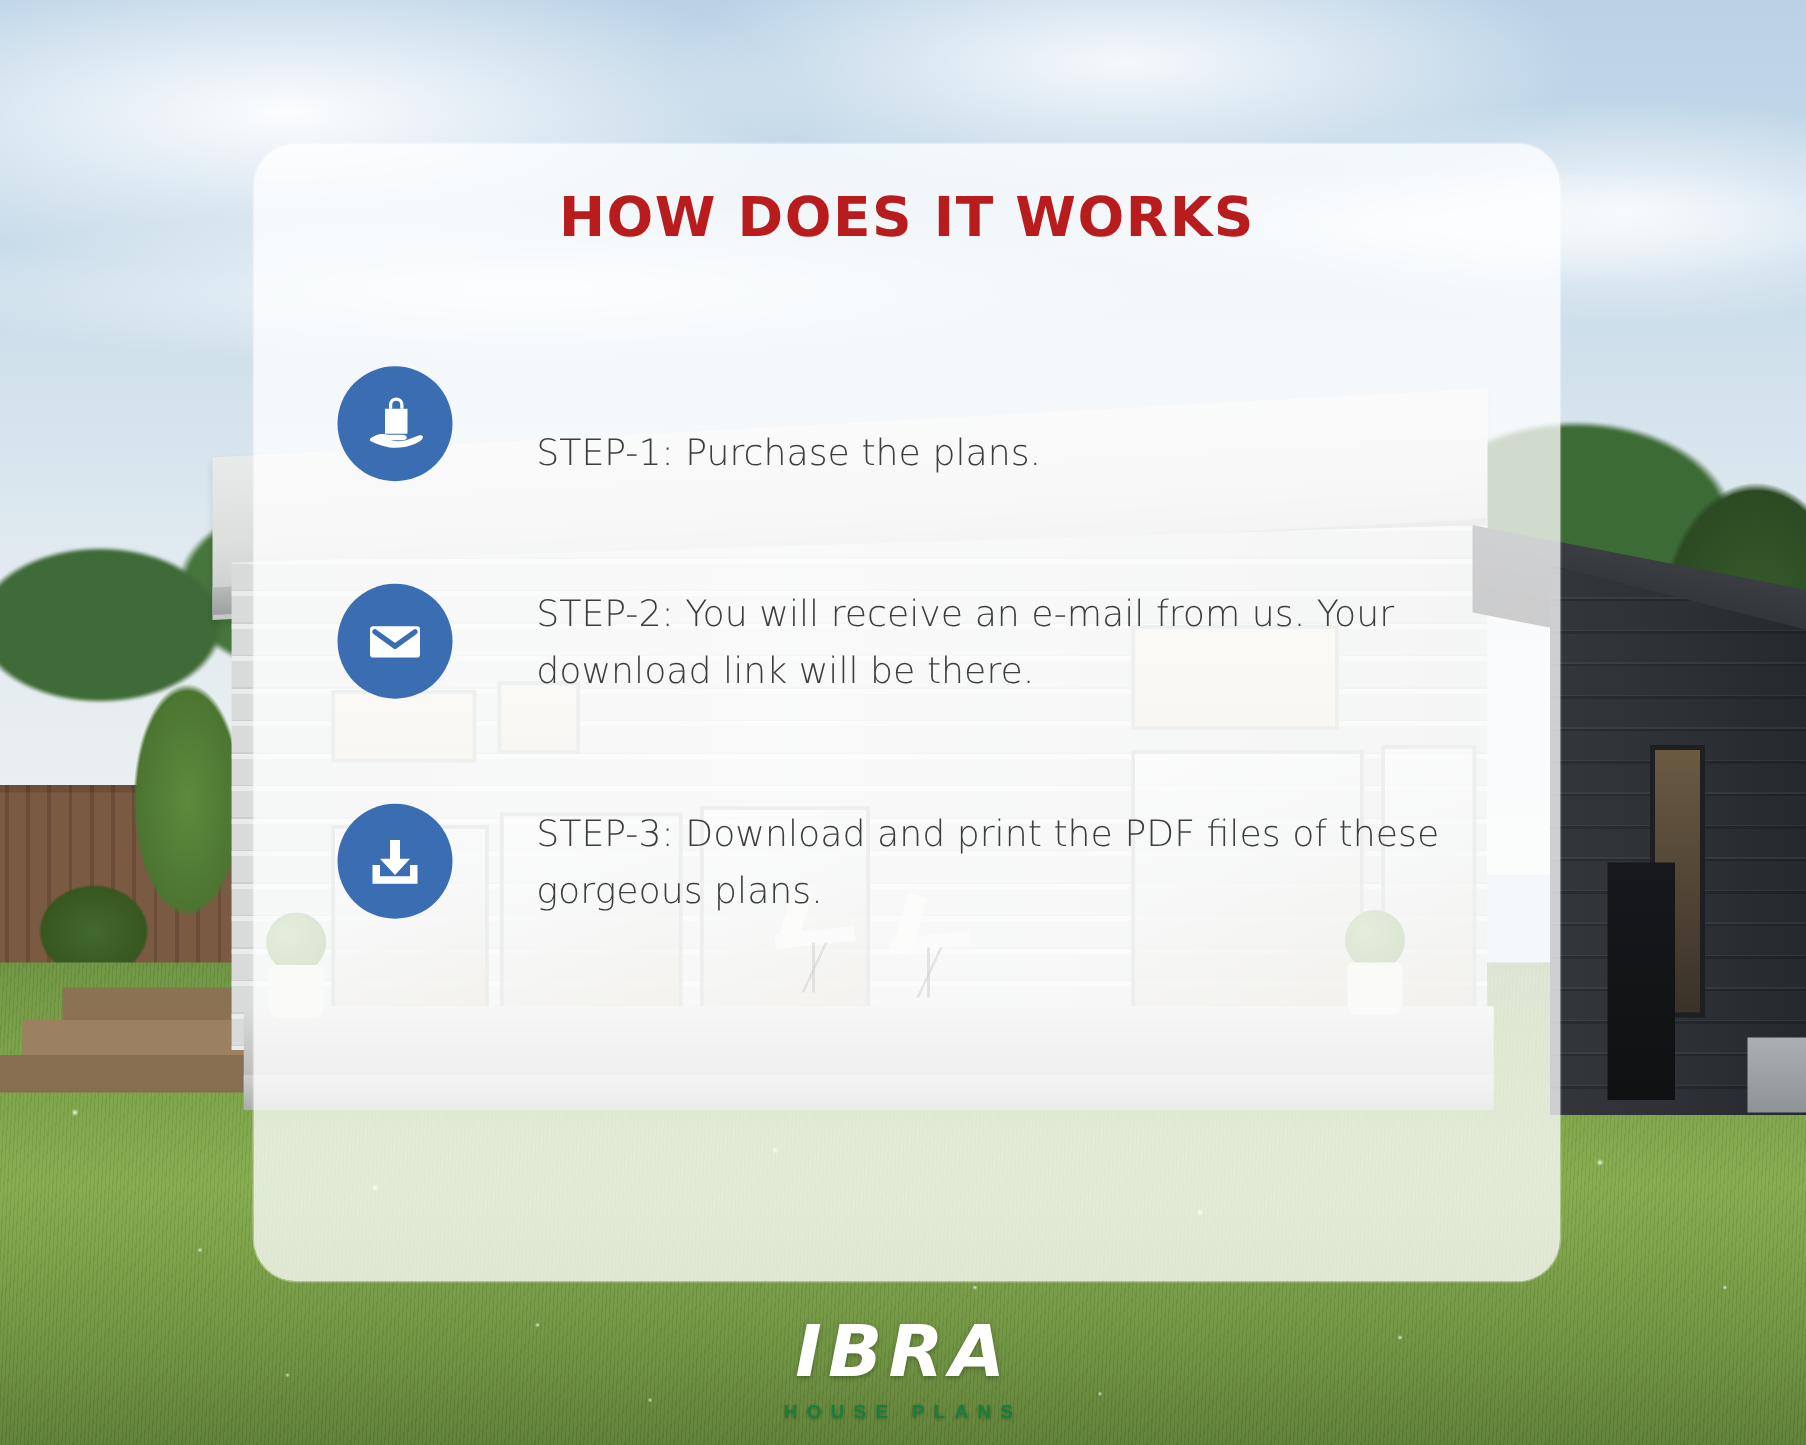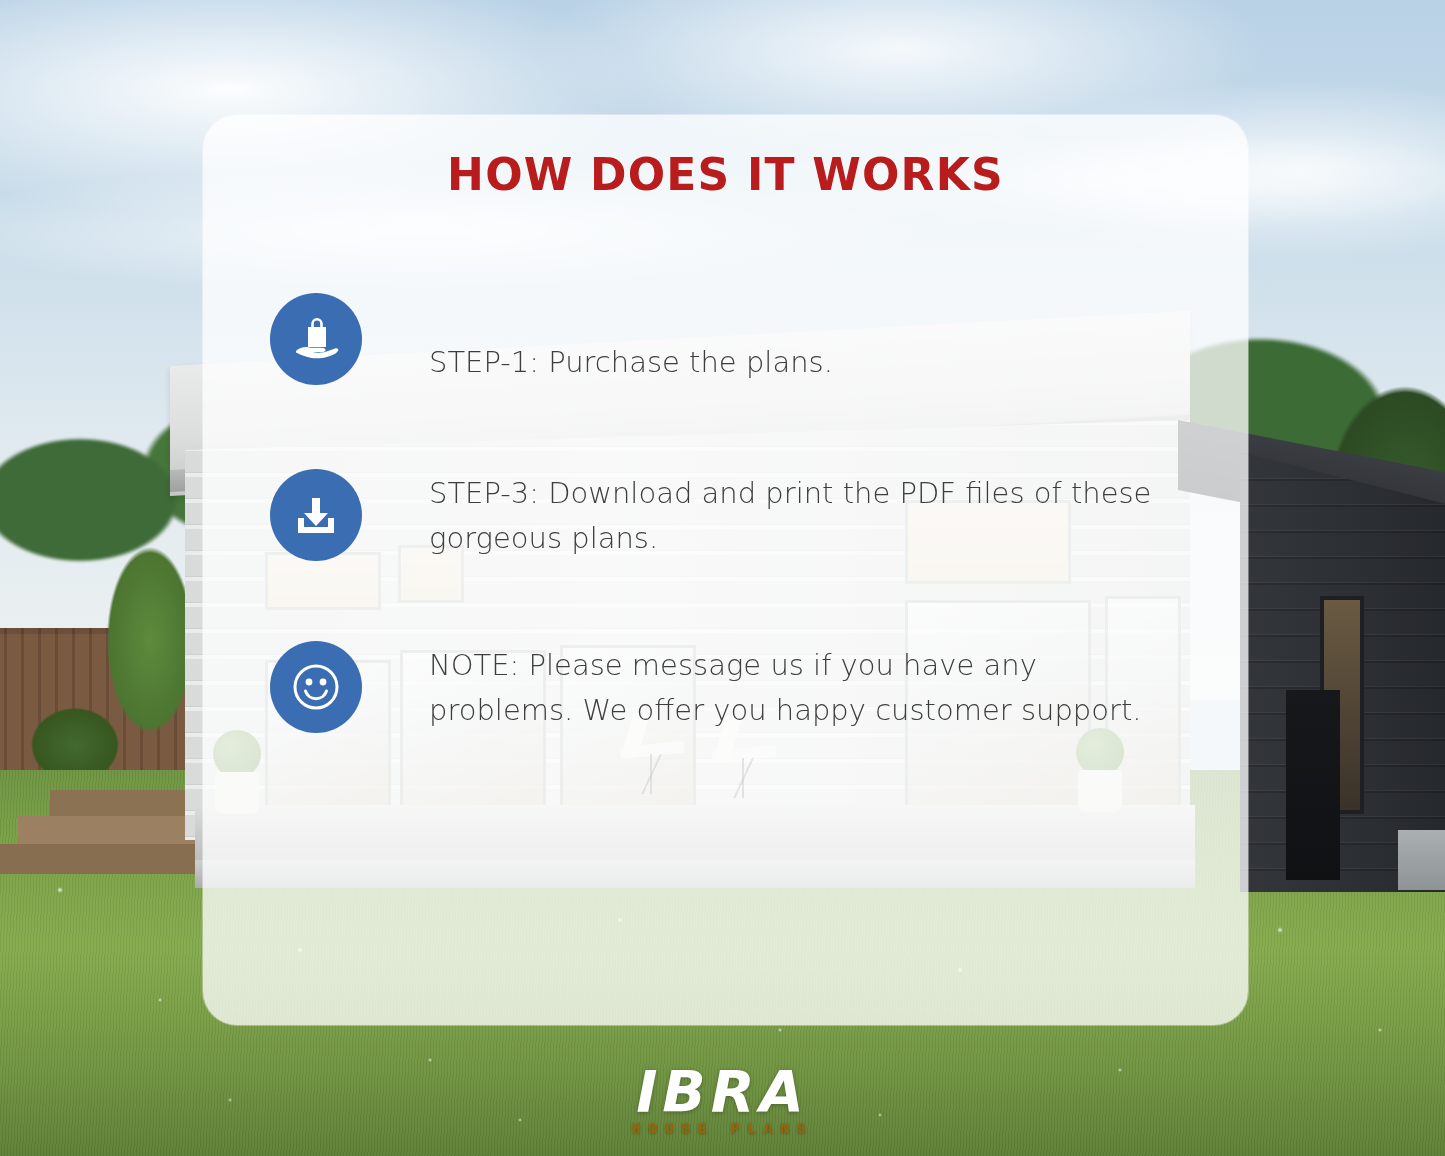--- a/index.html
+++ b/index.html
@@ -286,25 +286,26 @@
     font-family: "DejaVu Sans", sans-serif;
     font-weight: bold;
     font-size: 57px;
     letter-spacing: 5px;
     color: #ffffff;
     line-height: 1.0;
     text-shadow: 0 1px 4px rgba(0,0,0,.28);
     font-style: italic;
   }
   .logo-sub {
-    font-family: Liberation Mono, monospace;
+    margin-top: 10px;
+    font-family: Liberation Sans, sans-serif;
     font-weight: bold;
     font-size: 15px;
     letter-spacing: 7.5px;
-    color: #a16207;
+    color: #15803d;
     text-shadow: 0 1px 3px rgba(0,0,0,.3);
   }
 </style>
 </head>
 <body>
 
 <div id="stage">
 
   <div class="scene">
     <div class="sky"></div>
@@ -386,42 +387,40 @@
             <path d="M20 16 h18 v20 h-18 z" fill="#ffffff"></path>
             <path d="M24.5 16 v-3.2 a4.5 4.5 0 0 1 9 0 V16" fill="none" stroke="#ffffff" stroke-width="2.6"></path>
             <path d="M8 40 c4.5 -4 10 -4.6 14.5 -3.2 h11 c2.6 0 4 1 4 2.2 c0 1.4 -1.4 2.2 -4 2.2 h-9
                      c4.5 1.2 10 1 14 -0.6 l8.5 -3.2 c2.2 -0.8 3.8 0.4 3.2 2 c-0.6 1.8 -3.4 3.6 -7 5
                      c-6 2.4 -13 3.4 -19.6 2.6 C18 46 12.6 44 8 41.6 z" fill="#ffffff"></path>
           </svg>
         </div>
         <div class="step-text">STEP-1: Purchase the plans.</div>
       </div>
 
+      <div class="step-row row-2">
+        <div class="step-icon">
+          <svg width="54" height="54" viewBox="0 0 54 54" aria-hidden="true">
+            <rect x="7" y="15" width="40" height="25" rx="2.5" fill="#ffffff"></rect>
+            <path d="M11 19.5 L27 31 L43 19.5" fill="none" stroke="#3b6db3" stroke-width="4.2" stroke-linecap="round" stroke-linejoin="round"></path>
+          </svg>
+        </div>
+        <div class="step-text">STEP-2: You will receive an e-mail from us. Your download link will be there.</div>
+      </div>
 
       <div class="step-row row-3">
         <div class="step-icon">
           <svg width="54" height="54" viewBox="0 0 54 54" aria-hidden="true">
             <path d="M23 10 h8 v15 h8 L27 38 L15 25 h8 z" fill="#ffffff"></path>
             <path d="M12 33 v9 h30 v-9" fill="none" stroke="#ffffff" stroke-width="6" stroke-linecap="square" stroke-linejoin="miter"></path>
           </svg>
         </div>
         <div class="step-text">STEP-3: Download and print the PDF files of these gorgeous plans.</div>
       </div>
 
-      <div class="step-row row-4">
-        <div class="step-icon">
-          <svg width="58" height="58" viewBox="0 0 58 58" aria-hidden="true">
-            <circle cx="29" cy="29" r="21" fill="none" stroke="#ffffff" stroke-width="3"></circle>
-            <circle cx="22" cy="24" r="3.4" fill="#ffffff"></circle>
-            <circle cx="36" cy="24" r="3.4" fill="#ffffff"></circle>
-            <path d="M18.5 33 a11 11 0 0 0 21 0" fill="none" stroke="#ffffff" stroke-width="3" stroke-linecap="round"></path>
-          </svg>
-        </div>
-        <div class="step-text">NOTE: Please message us if you have any problems. We offer you happy customer support.</div>
-      </div>
 
     </div>
   </div>
 
   <div class="logo">
     <div class="logo-main">IBRA</div>
     <div class="logo-sub">HOUSE PLANS</div>
   </div>
 
 </div>

